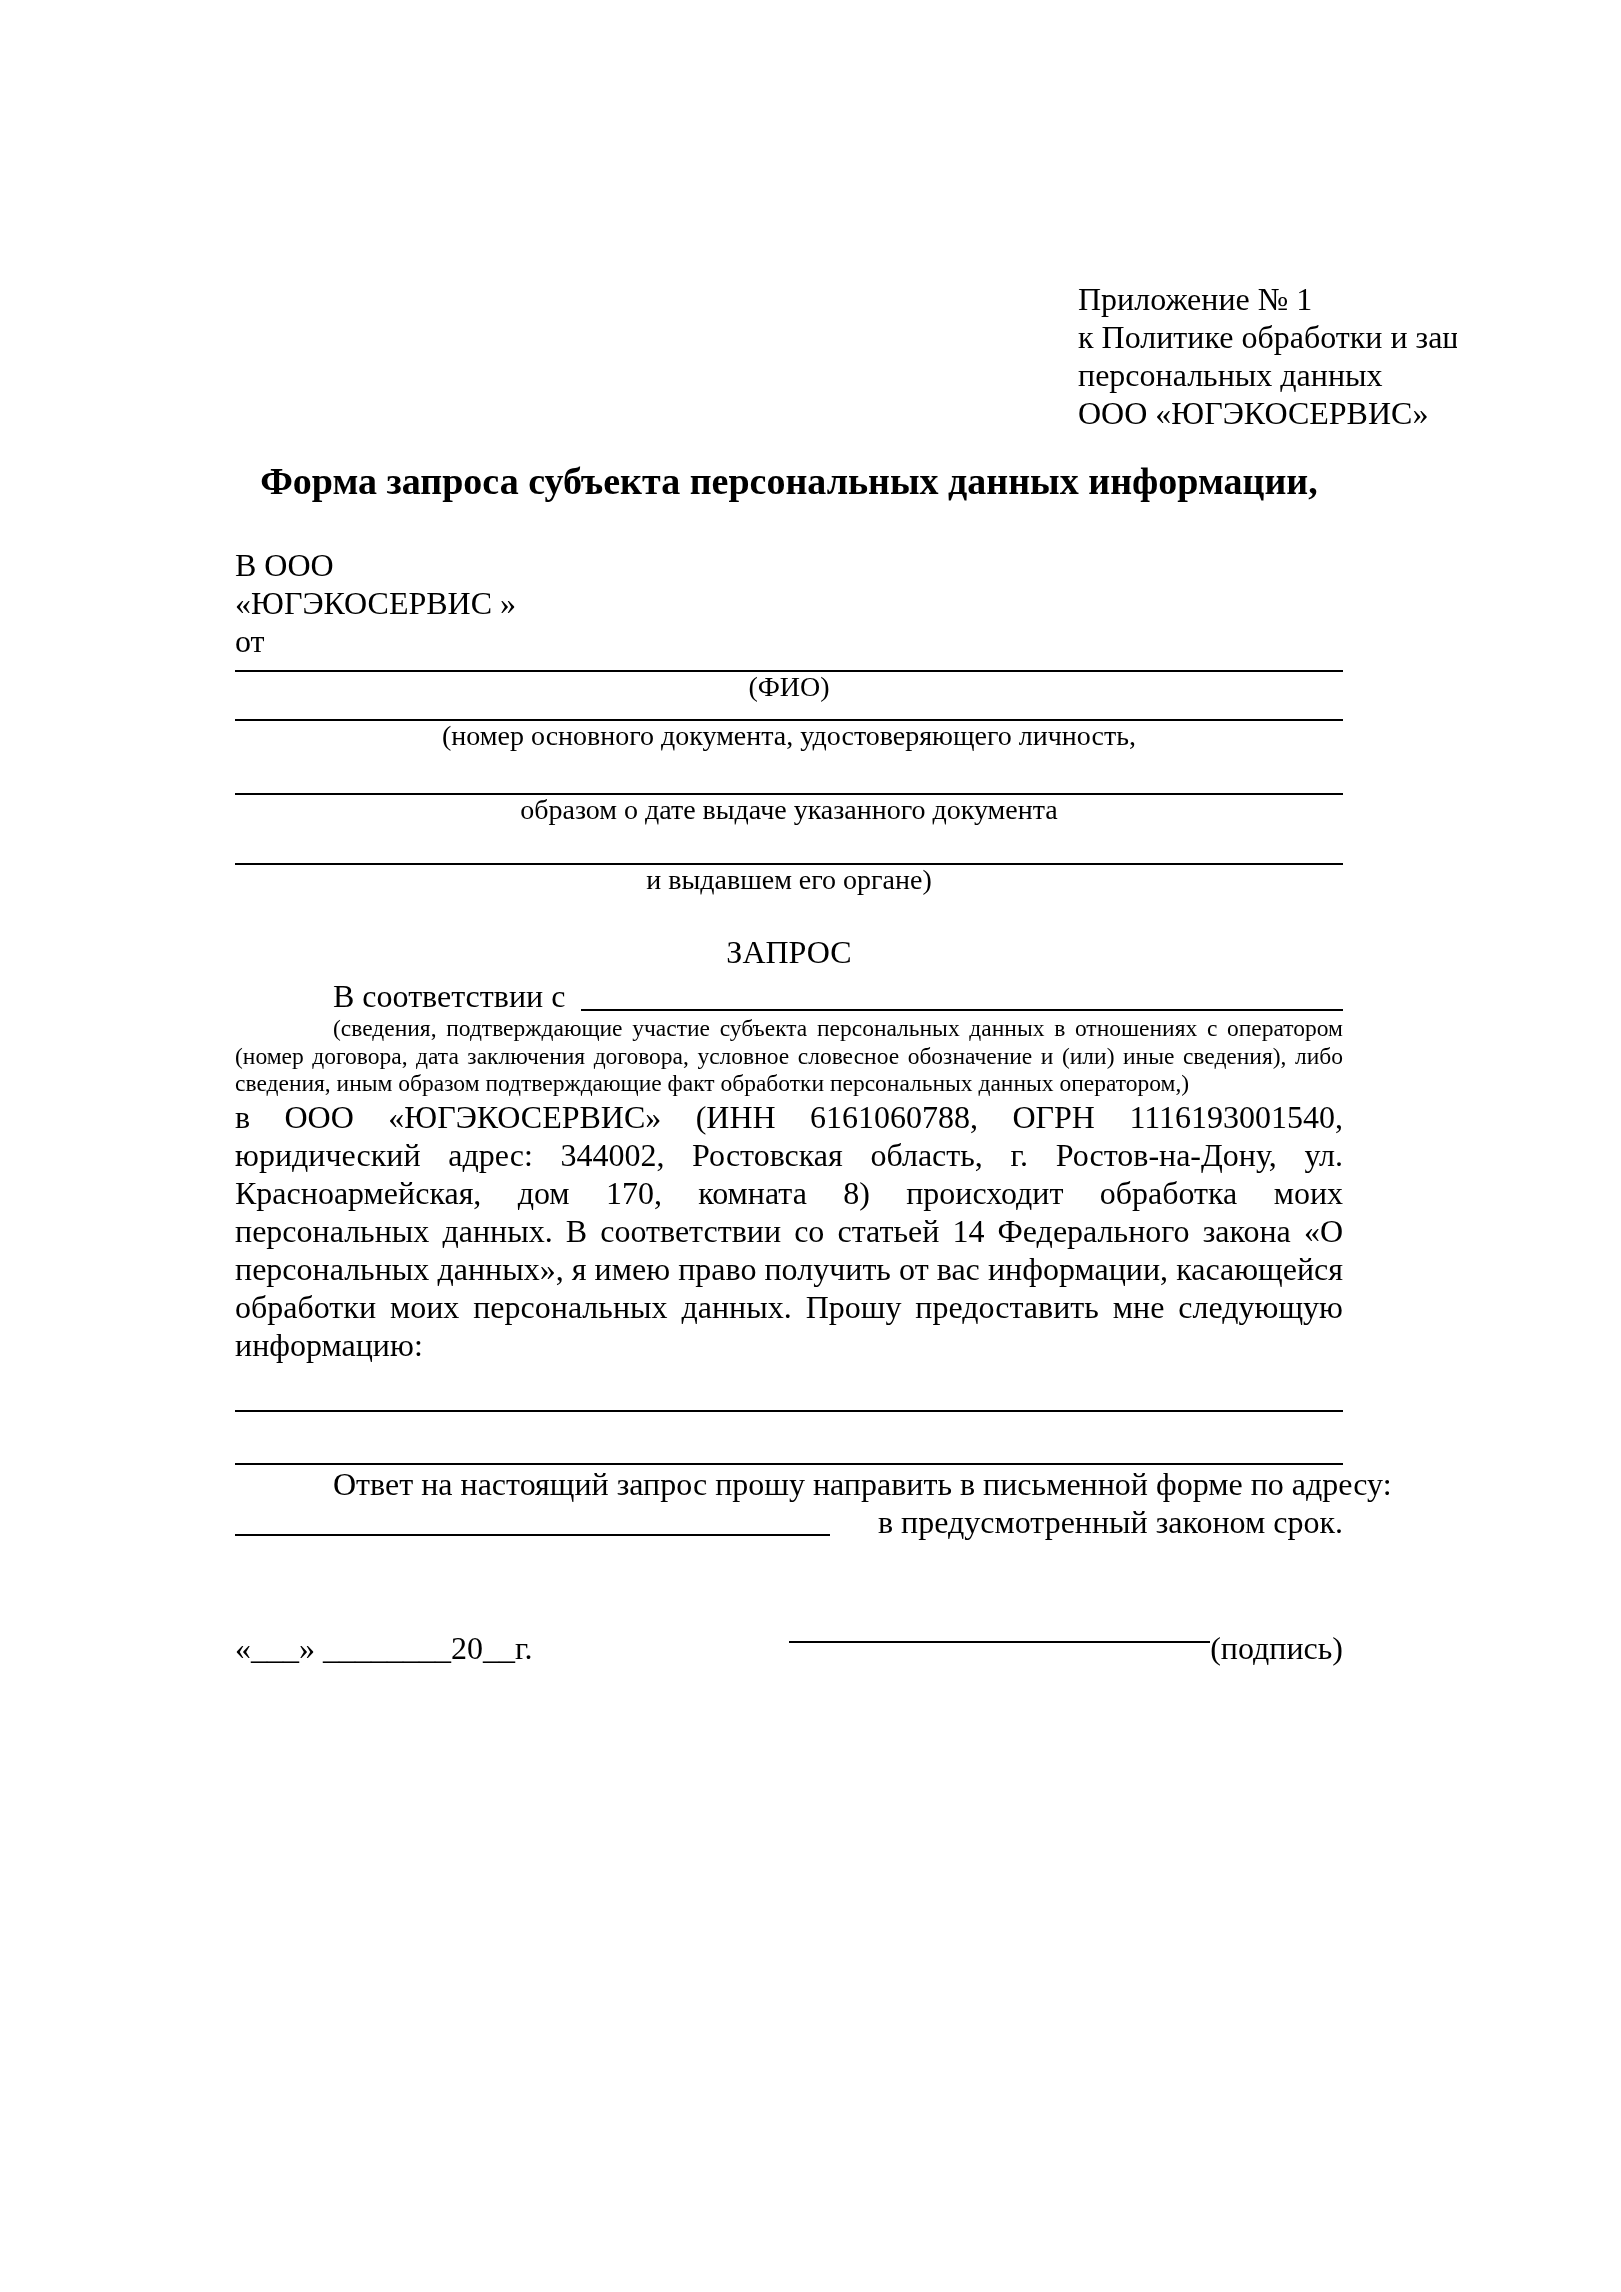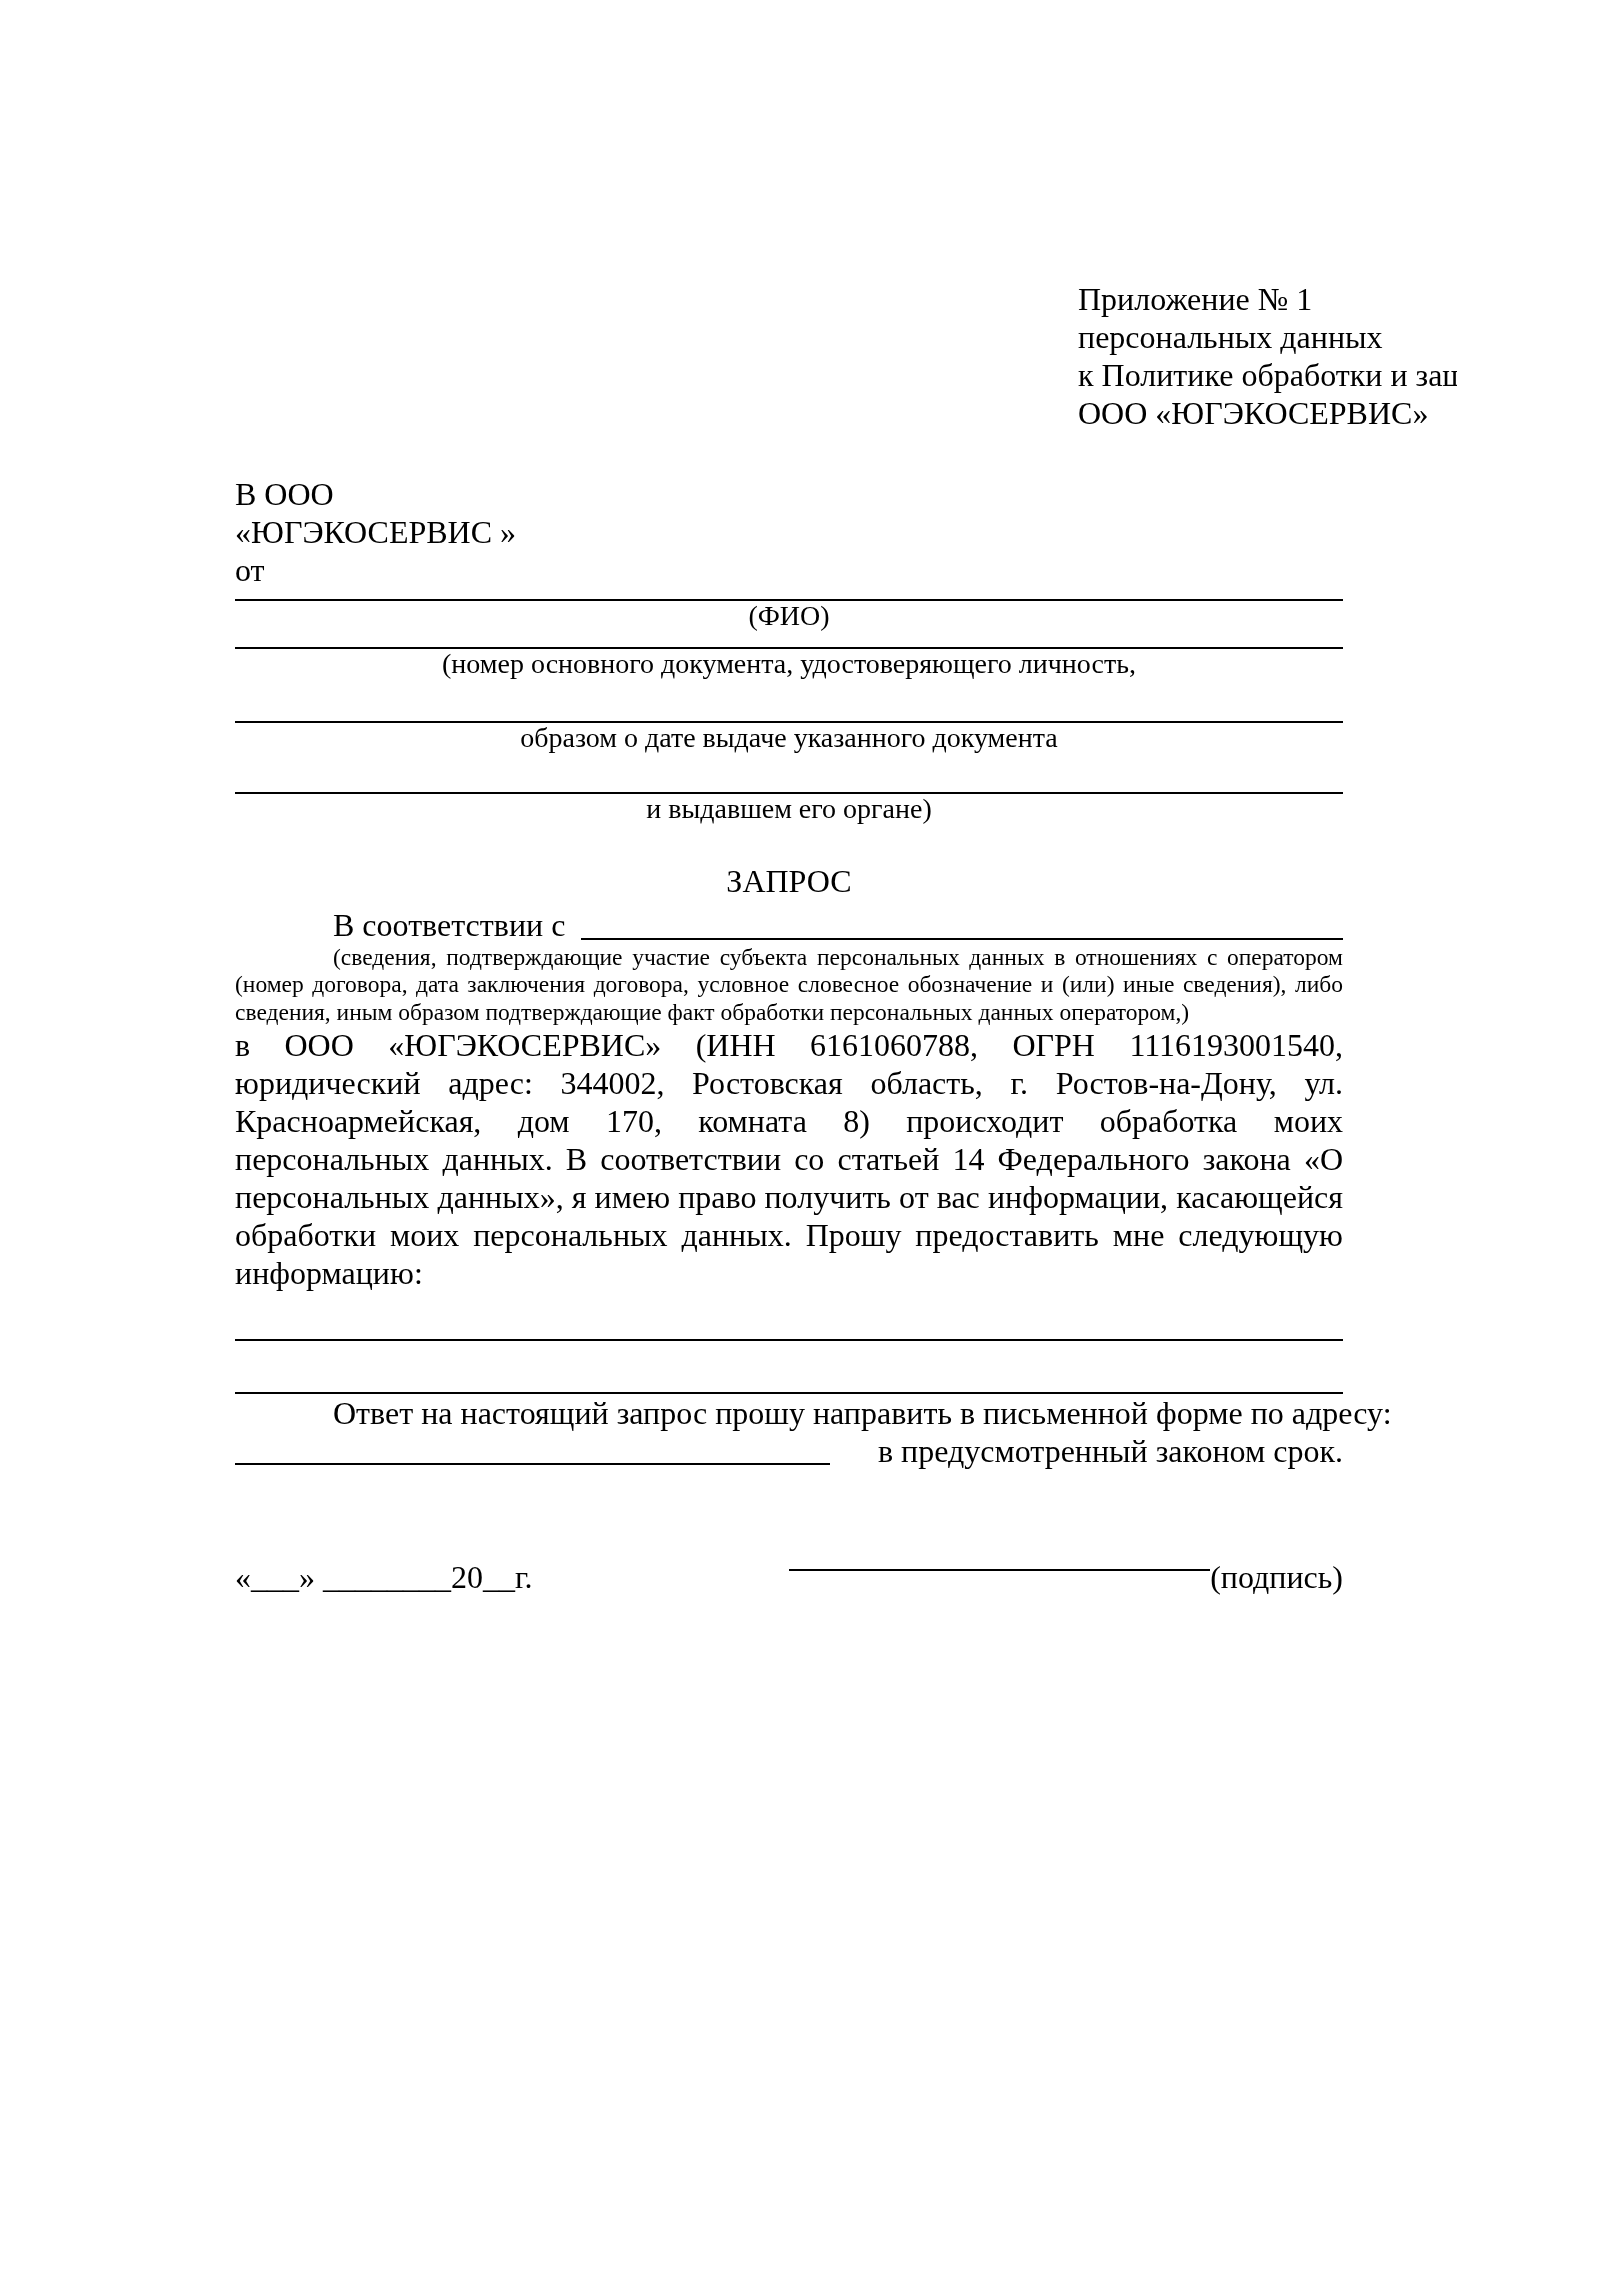--- a/index.html
+++ b/index.html
@@ -139,26 +139,27 @@
     margin-bottom: 4.9px;
   }
 </style>
 </head>
 <body>
 
 <div class="page">
 
   <div class="annex">
     <div class="annex-line">Приложение № 1</div>
+    <div class="annex-line">к Политике обработки и защиты</div>
     <div class="annex-line">персональных данных</div>
-    <div class="annex-line">к Политике обработки и защиты</div>
     <div class="annex-line">ООО «ЮГЭКОСЕРВИС»</div>
   </div>
 
   <div class="doc-title">
+    <div>Форма запроса субъекта персональных данных информации,</div>
   </div>
 
   <div class="addressee">
     <div class="addr-line">В ООО</div>
     <div class="addr-line">«ЮГЭКОСЕРВИС »</div>
     <div class="addr-line">от</div>
 
     <div class="fill-line first"></div>
     <div class="addr-caption">(ФИО)</div>
 

